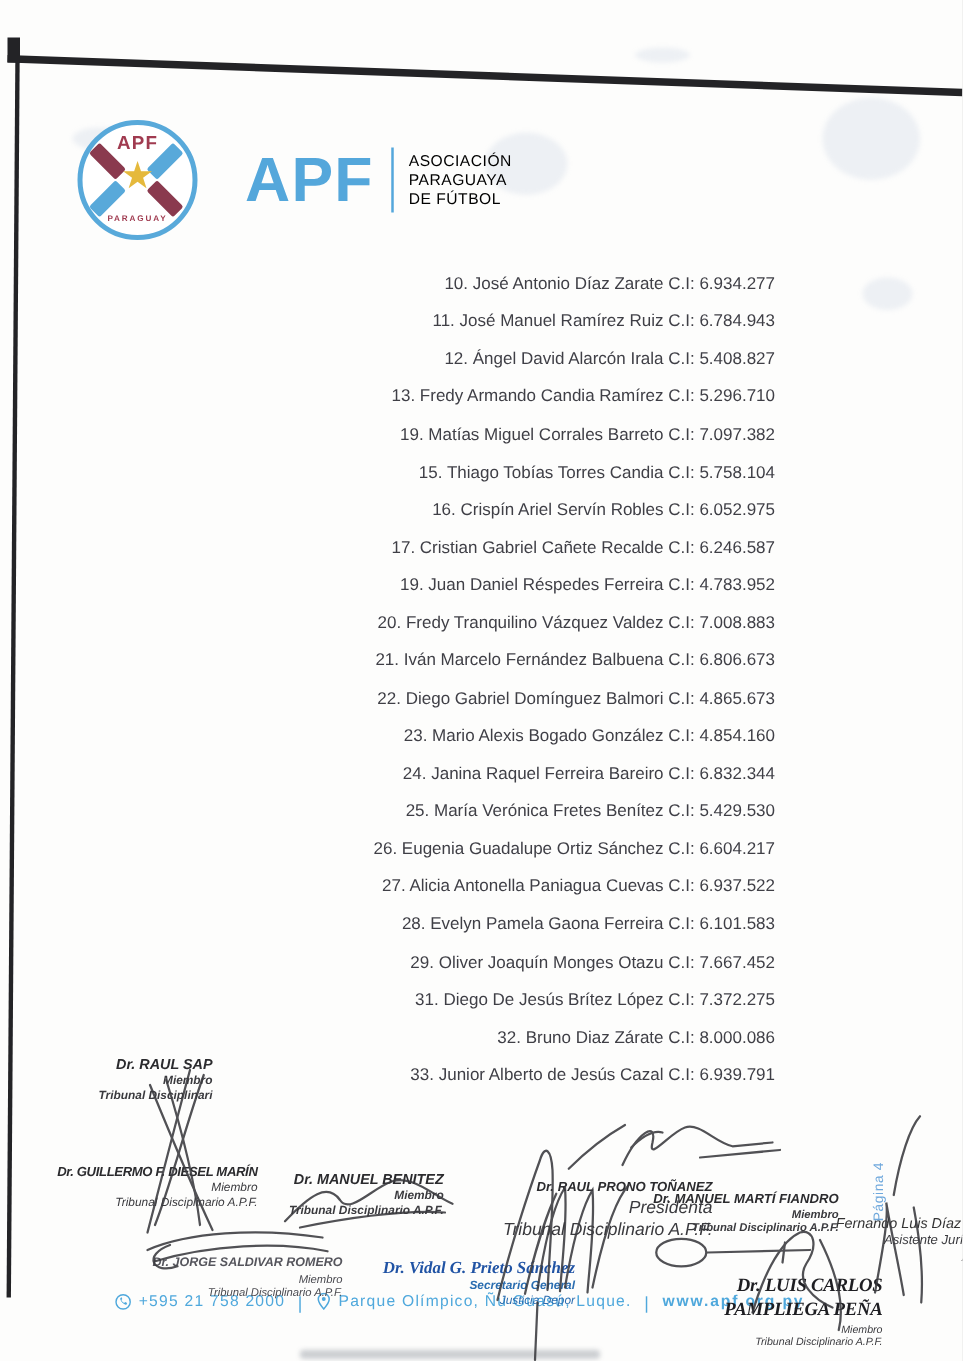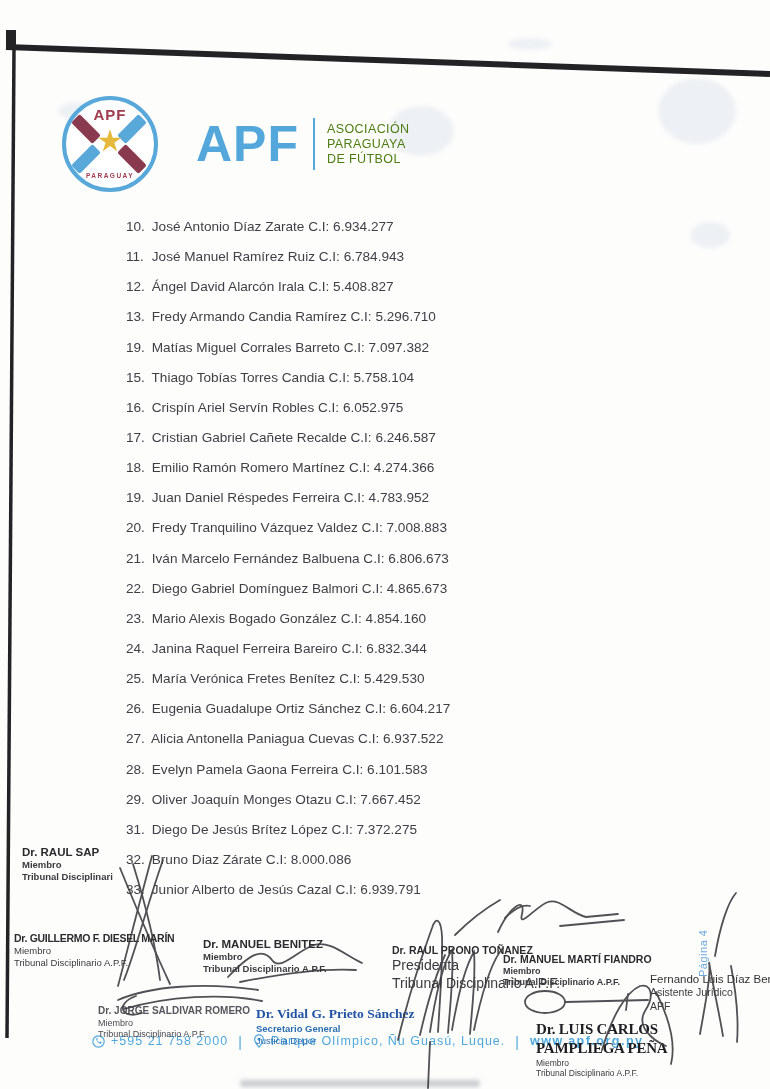--- a/index.html
+++ b/index.html
@@ -23,27 +23,27 @@
   .badge .s3{background:#58a9da;left:14px;top:44px;transform:rotate(45deg);}
   .badge .s4{background:#8a3a4e;left:60px;top:44px;transform:rotate(-45deg);}
   .badge-apf{position:absolute;top:6px;width:100%;text-align:center;
     font-size:15px;font-weight:bold;color:#a03b50;letter-spacing:1px;}
   .badge-star{position:absolute;top:26px;width:100%;text-align:center;
     font-size:30px;color:#e5b93c;line-height:30px;}
   .badge-country{position:absolute;bottom:9px;width:100%;text-align:center;
     font-size:6.5px;font-weight:bold;color:#a03b50;letter-spacing:1.5px;}
   .wordmark{margin-left:38px;font-size:50px;font-weight:bold;color:#54a7db;letter-spacing:1px;}
   .logo-divider{width:2px;height:52px;background:#54a7db;margin:0 12px 0 14px;}
-  .org-lines{font-size:12.5px;line-height:15px;color:#4d7c0f;letter-spacing:.4px;}
-  
-  .roster{position:absolute;left:126px;top:219px;width:520px;z-index:3;}
+  .org-lines{font-size:12.5px;line-height:15px;color:#000000;letter-spacing:.4px;}
+  
+  .roster{position:absolute;left:100px;top:219px;width:520px;z-index:3;text-align:right;}
   .list-item{height:30.15px;font-size:13.6px;color:#3f3f46;white-space:nowrap;}
   .list-item .num{display:inline-block;min-width:22px;}
   
-  .sig-block{position:absolute;text-align:left;z-index:2;line-height:1.25;}
+  .sig-block{position:absolute;text-align:right;z-index:2;line-height:1.25;font-style:italic;}
   .sig-name{font-weight:bold;color:#2b2b2e;}
   .sig-role{color:#3a3a3e;}
   .sb-raulsap{left:22px;top:845px;width:148px;}
   .sb-raulsap .sig-name{font-size:11.5px;}
   .sb-raulsap .sig-role{font-size:9.5px;font-weight:bold;}
   .sb-guillermo{left:14px;top:932px;width:192px;}
   .sb-guillermo .sig-name{font-size:10.5px;letter-spacing:-.3px;}
   .sb-guillermo .sig-role{font-size:9.5px;}
   .sb-silvino{left:203px;top:937px;width:152px;}
   .sb-silvino .sig-name{font-size:11.5px;}
@@ -117,21 +117,20 @@
 
   <div class="roster">
       <div class="list-item"><span class="num">10.</span><span> José Antonio Díaz Zarate C.I: 6.934.277</span></div>
       <div class="list-item"><span class="num">11.</span><span> José Manuel Ramírez Ruiz C.I: 6.784.943</span></div>
       <div class="list-item"><span class="num">12.</span><span> Ángel David Alarcón Irala C.I: 5.408.827</span></div>
       <div class="list-item"><span class="num">13.</span><span> Fredy Armando Candia Ramírez C.I: 5.296.710</span></div>
       <div class="list-item"><span class="num">19.</span><span> Matías Miguel Corrales Barreto C.I: 7.097.382</span></div>
       <div class="list-item"><span class="num">15.</span><span> Thiago Tobías Torres Candia C.I: 5.758.104</span></div>
       <div class="list-item"><span class="num">16.</span><span> Crispín Ariel Servín Robles C.I: 6.052.975</span></div>
       <div class="list-item"><span class="num">17.</span><span> Cristian Gabriel Cañete Recalde C.I: 6.246.587</span></div>
-      <div class="list-item"><span class="num">18.</span><span> Emilio Ramón Romero Martínez C.I: 4.274.366</span></div>
       <div class="list-item"><span class="num">19.</span><span> Juan Daniel Réspedes Ferreira C.I: 4.783.952</span></div>
       <div class="list-item"><span class="num">20.</span><span> Fredy Tranquilino Vázquez Valdez C.I: 7.008.883</span></div>
       <div class="list-item"><span class="num">21.</span><span> Iván Marcelo Fernández Balbuena C.I: 6.806.673</span></div>
       <div class="list-item"><span class="num">22.</span><span> Diego Gabriel Domínguez Balmori C.I: 4.865.673</span></div>
       <div class="list-item"><span class="num">23.</span><span> Mario Alexis Bogado González C.I: 4.854.160</span></div>
       <div class="list-item"><span class="num">24.</span><span> Janina Raquel Ferreira Bareiro C.I: 6.832.344</span></div>
       <div class="list-item"><span class="num">25.</span><span> María Verónica Fretes Benítez C.I: 5.429.530</span></div>
       <div class="list-item"><span class="num">26.</span><span> Eugenia Guadalupe Ortiz Sánchez C.I: 6.604.217</span></div>
       <div class="list-item"><span class="num">27.</span><span> Alicia Antonella Paniagua Cuevas C.I: 6.937.522</span></div>
       <div class="list-item"><span class="num">28.</span><span> Evelyn Pamela Gaona Ferreira C.I: 6.101.583</span></div>

